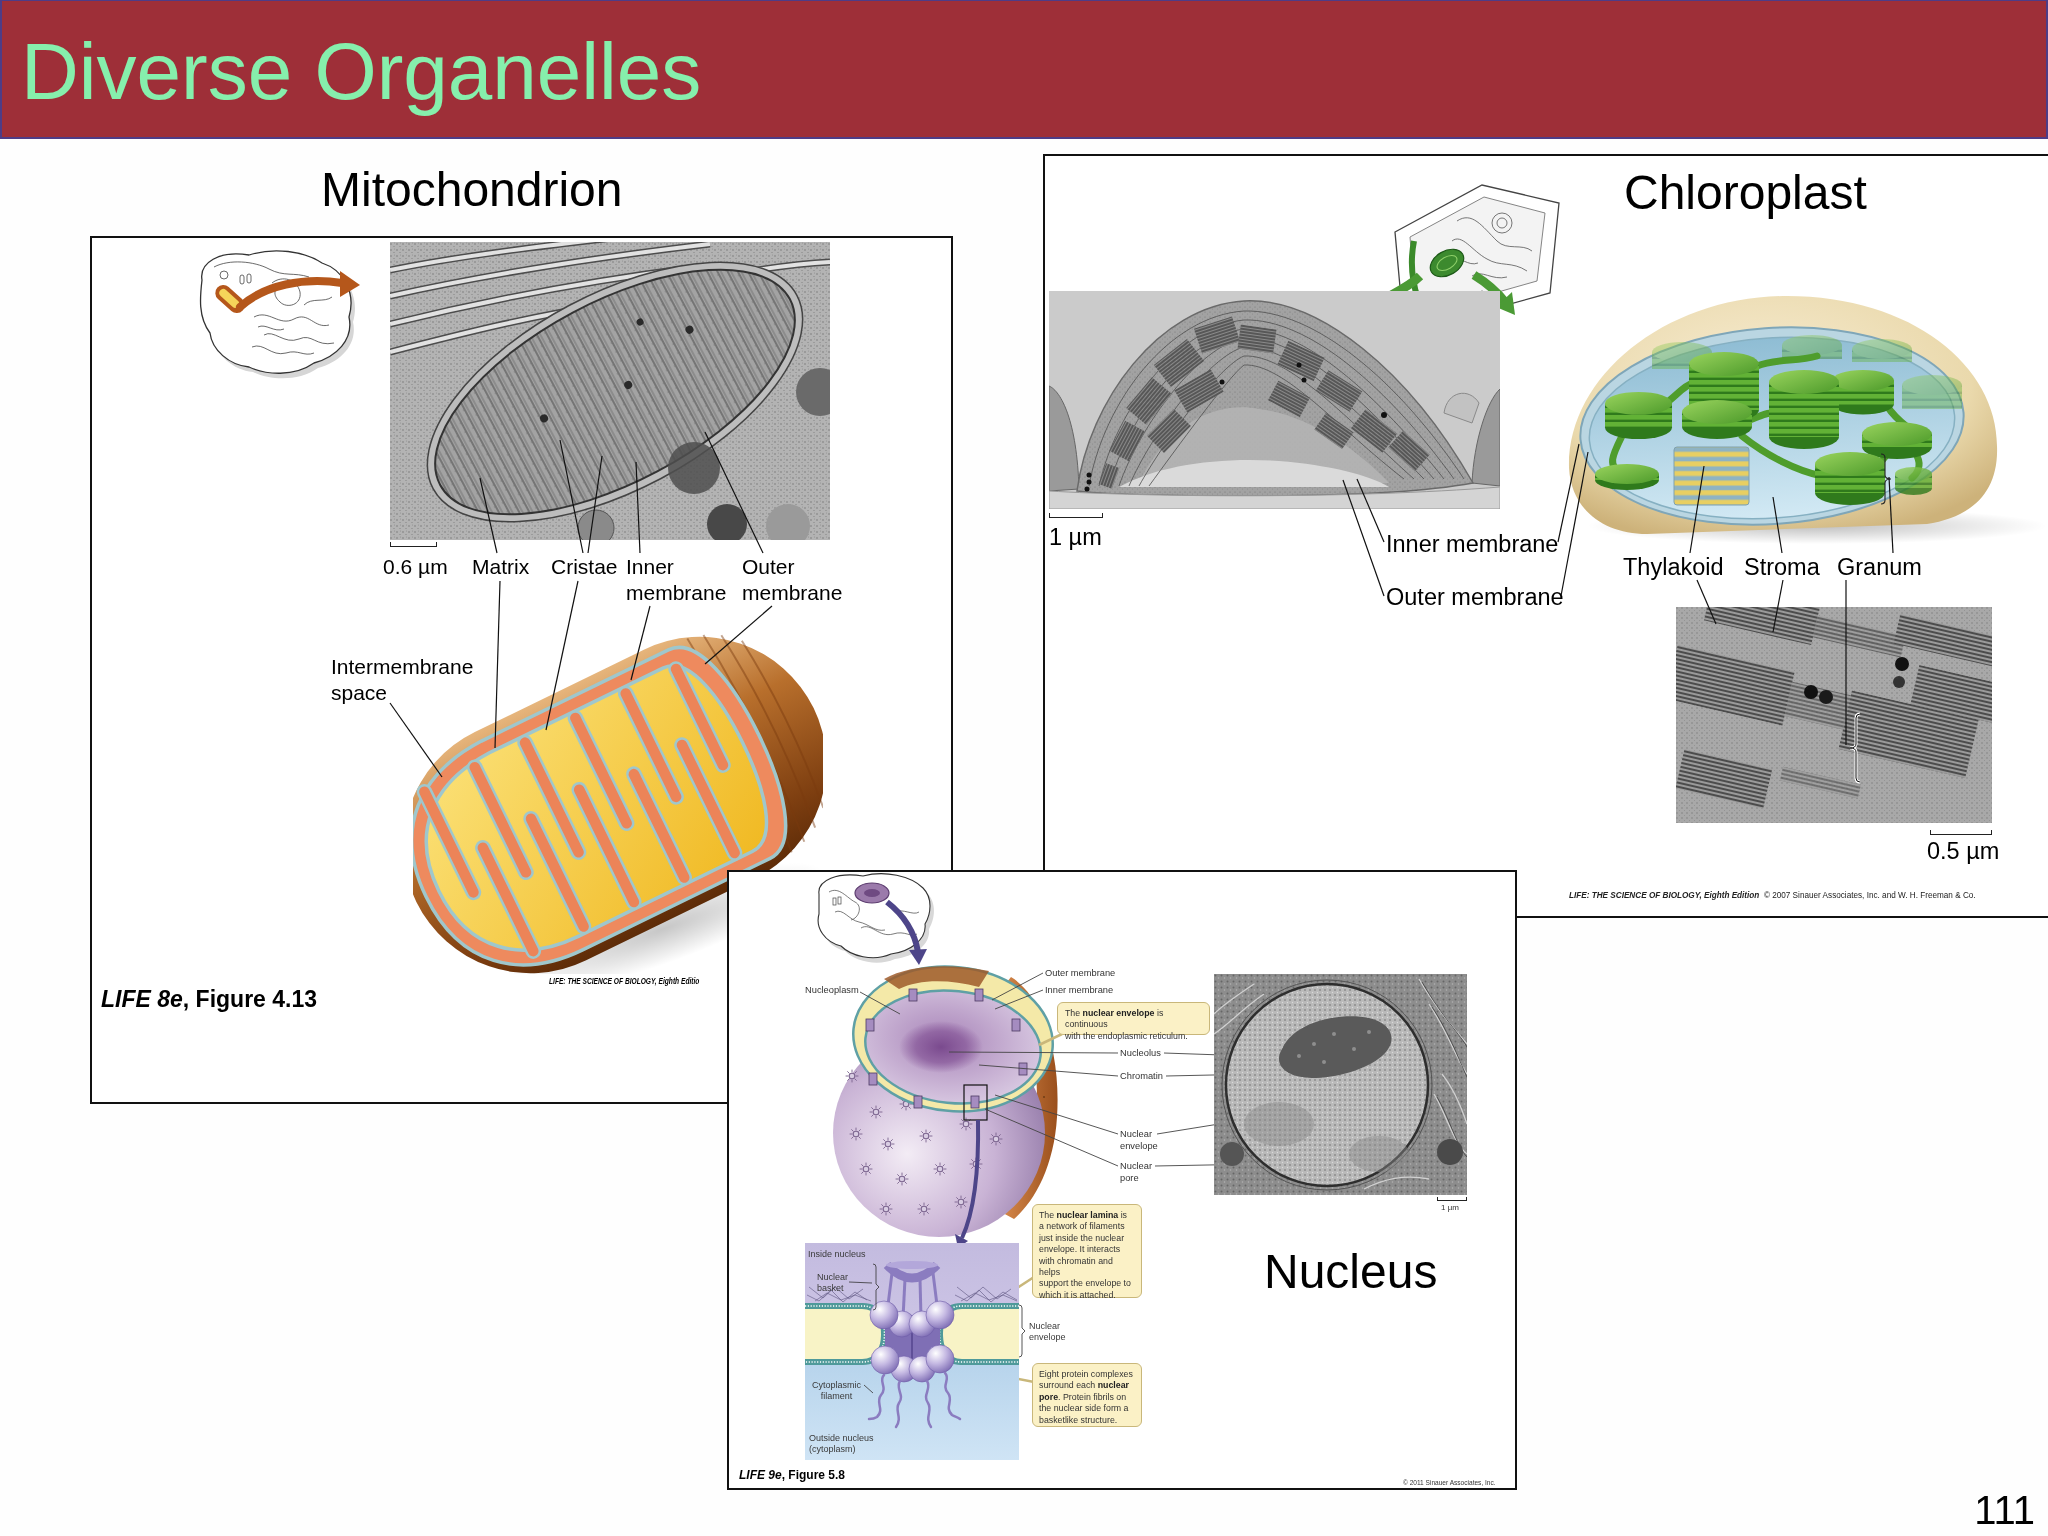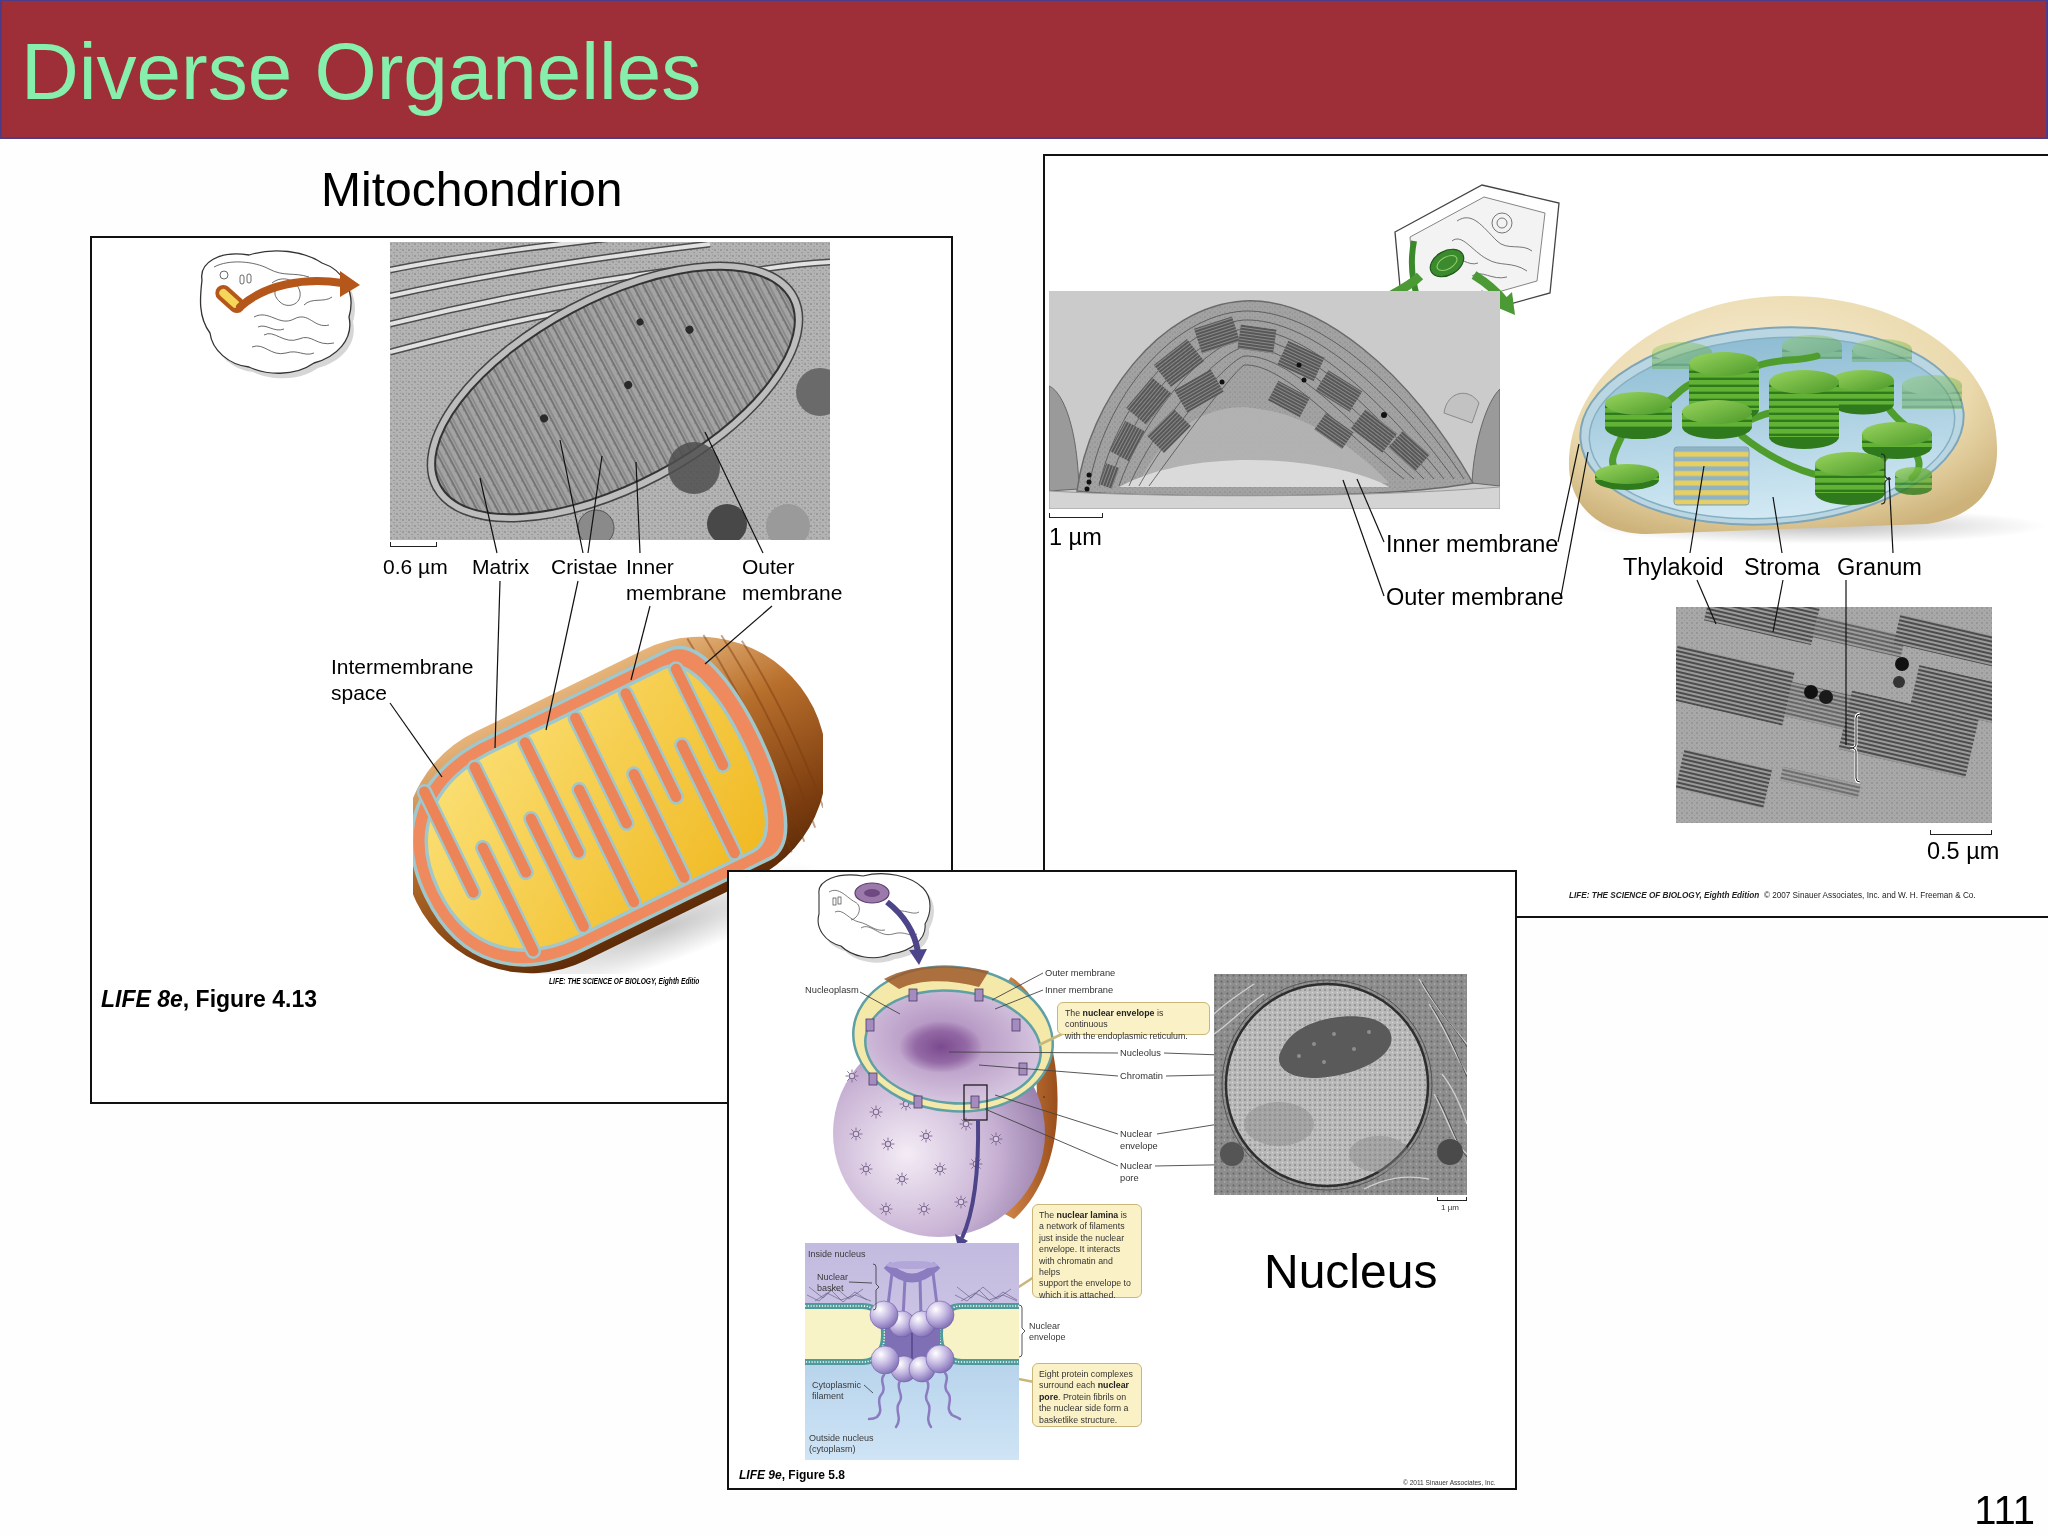--- a/index.html
+++ b/index.html
@@ -162,20 +162,21 @@
     </g>
   </svg>
 
   <div class="caption" style="left:9px;top:732px;font-size:23px;margin-top:16px;">
     <span class="it">LIFE</span><span class="it"> 8e</span><span>, Figure 4.13</span>
   </div>
   <div class="credit" style="left:457px;top:738px;font-size:8.5px;font-weight:bold;font-style:italic;transform:scaleX(0.78);">LIFE: THE SCIENCE OF BIOLOGY, Eighth Editio</div>
 </div>
 
 <div class="panel" id="chloro-panel">
+  <div class="heading" style="left:579px;top:13px;">Chloroplast</div>
 
   <svg class="abs" style="left:317px;top:25px" width="200" height="151" viewBox="0 0 200 151">
     <polygon points="33,51 120,4 197,22 188,112 72,144 40,128" fill="#fff" stroke="#444" stroke-width="1.3"></polygon>
     <polygon points="48,56 122,16 183,32 175,100 76,128 53,118" fill="#f3f3f3" stroke="#777" stroke-width="0.9"></polygon>
     <g fill="none" stroke="#555" stroke-width="0.8">
       <circle cx="140" cy="42" r="10"></circle>
       <circle cx="140" cy="42" r="5"></circle>
       <path d="M95,40 C110,30 120,45 135,60 C145,70 160,62 170,70"></path>
       <path d="M90,60 C100,52 110,70 125,78 C138,86 150,80 165,90"></path>
       <path d="M110,95 C120,88 130,100 145,96"></path>
@@ -666,21 +667,21 @@
       <path d="M122,138 c5,8 -5,14 1,22 c5,8 -4,14 3,24"></path>
       <path d="M140,130 c6,6 -4,12 3,20 c6,8 -4,14 4,22 c3,2 6,2 8,4"></path>
     </g>
     <path d="M68,21 q3,0 3,3 v17 l3,3 l-3,3 v17 q0,3 -3,3" stroke="#333" fill="none" stroke-width="0.8"></path>
     <line x1="44" y1="39" x2="67" y2="40" stroke="#333" stroke-width="0.8"></line>
     <line x1="59" y1="142" x2="68" y2="150" stroke="#333" stroke-width="0.8"></line>
   </svg>
   <div class="pl" style="left:79px;top:377px;">Inside nucleus</div>
   <div class="pl" style="left:88px;top:400px;">Nuclear
 basket</div>
-  <div class="pl" style="left:83px;top:508px;">Cytoplasmic
+  <div class="pl" style="left:83px;top:508px;text-align:center;">Cytoplasmic
 filament</div>
   <div class="pl" style="left:80px;top:561px;">Outside nucleus
 (cytoplasm)</div>
   <div class="pl" style="left:300px;top:449px;">Nuclear
 envelope</div>
 
   <div class="callout" style="left:303px;top:332px;width:110px;height:94px;"><span>The </span><b>nuclear lamina</b><span> is
 a network of filaments
 just inside the nuclear
 envelope. It interacts

